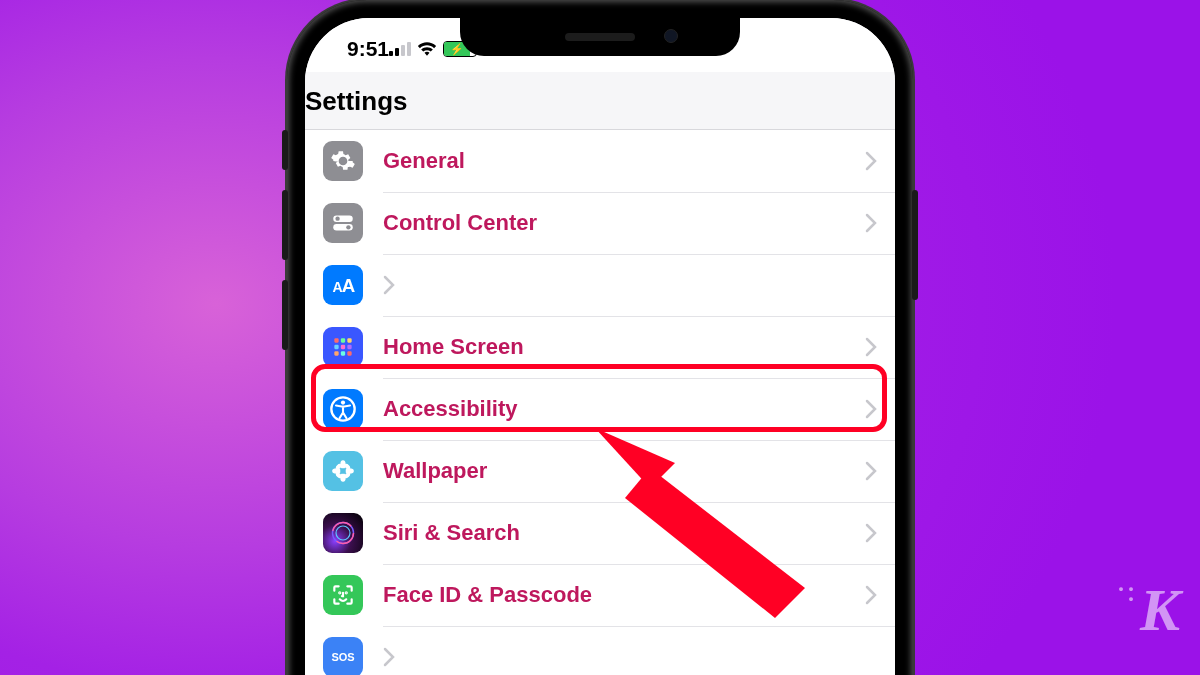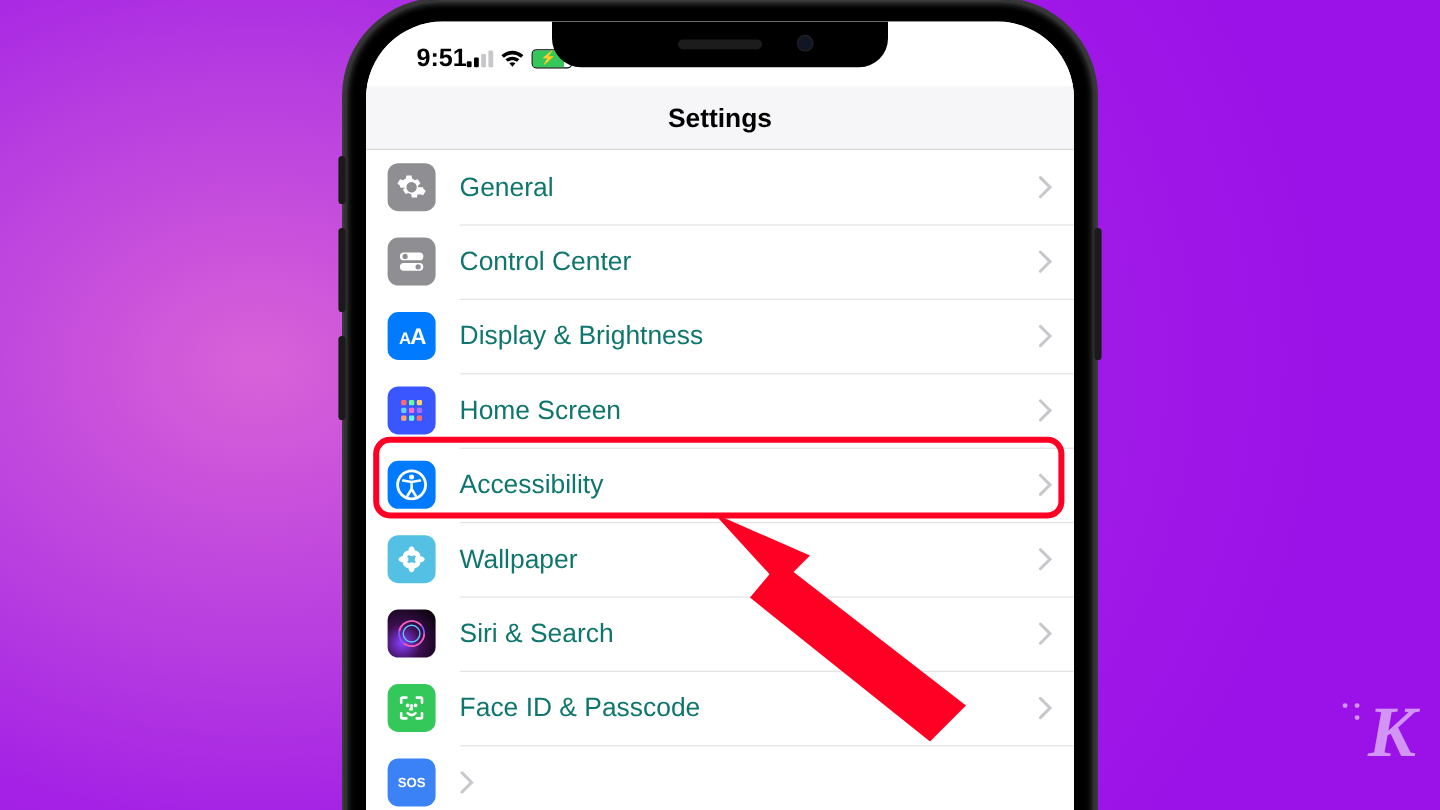--- a/index.html
+++ b/index.html
@@ -78,23 +78,22 @@
     width: 34px; height: 16px; border: 1.5px solid #000; border-radius: 4px;
     position: relative; display:flex; align-items:center;
   }
   .battery::after { content:""; position:absolute; right:-4px; top:4px; width:3px; height:6px; background:#000; border-radius:0 2px 2px 0;}
   .battery-fill { width: 80%; height: 100%; background:#34c759; border-radius:2px 0 0 2px; display:flex; align-items:center; justify-content:center;}
   .bolt { color:#fff; font-size:11px; line-height:1; }
 
   
   .nav-header {
     background: #f6f6f8;
-    text-align: center;
     padding: 14px 0 12px;
-    font-size: 22px;
+    font-size: 26px;
     font-weight: 700;
     border-bottom: 1px solid #d8d8dc;
   }
 
   
   .settings-list { background:#fff; }
   .row {
     display:flex; align-items:center;
     height: 62px;
     padding: 0 18px 0 18px;
@@ -102,21 +101,21 @@
     cursor: pointer;
   }
   .row + .row::before {
     content:""; position:absolute; left:78px; right:0; top:0; height:1px; background:#e3e3e7;
   }
   .row-icon {
     width: 40px; height: 40px; border-radius: 9px;
     display:flex; align-items:center; justify-content:center;
     flex-shrink:0; margin-right: 20px; color:#fff;
   }
-  .row-label { font-size: 22px; font-weight: 400; color:#0f766e; flex:1; }
+  .row-label { font-size: 22px; font-weight: 700; color:#be185d; flex:1; }
   .chevron { color:#c7c7cc; }
   .chevron svg { width:12px; height:20px; display:block; }
 
   
   .bg-gray  { background:#8e8e93; }
   .bg-blue  { background:#007aff; }
   .bg-teal  { background:#54c1e4; }
   .bg-dark  { background: radial-gradient(circle at 30% 70%, #8a3fff 0%, #3b0f4e 40%, #000 100%); }
   .bg-green { background:#34c759; }
   .bg-red   { background:#3b82f6; }
@@ -214,21 +213,20 @@
           </span>
       </div>
 
       <div class="row">
         <span class="row-icon bg-blue">
           <svg width="28" height="28" viewBox="0 0 24 24">
               <text x="3" y="18" font-size="12" font-weight="700" fill="#fff" font-family="Helvetica">A</text>
               <text x="11" y="18" font-size="16" font-weight="700" fill="#fff" font-family="Helvetica">A</text>
             </svg>
         </span>
-        <span class="row-label">Display &amp; Brightness</span>
         <span class="chevron">
             <svg viewBox="0 0 12 20">
               <path d="M2 2l8 8-8 8" stroke="#c7c7cc" stroke-width="2.5" fill="none" stroke-linecap="round"></path>
             </svg>
           </span>
       </div>
 
       <div class="row">
         <span class="row-icon bg-blue" style="background:#3a57ff;">
           <svg width="26" height="26" viewBox="0 0 24 24">

